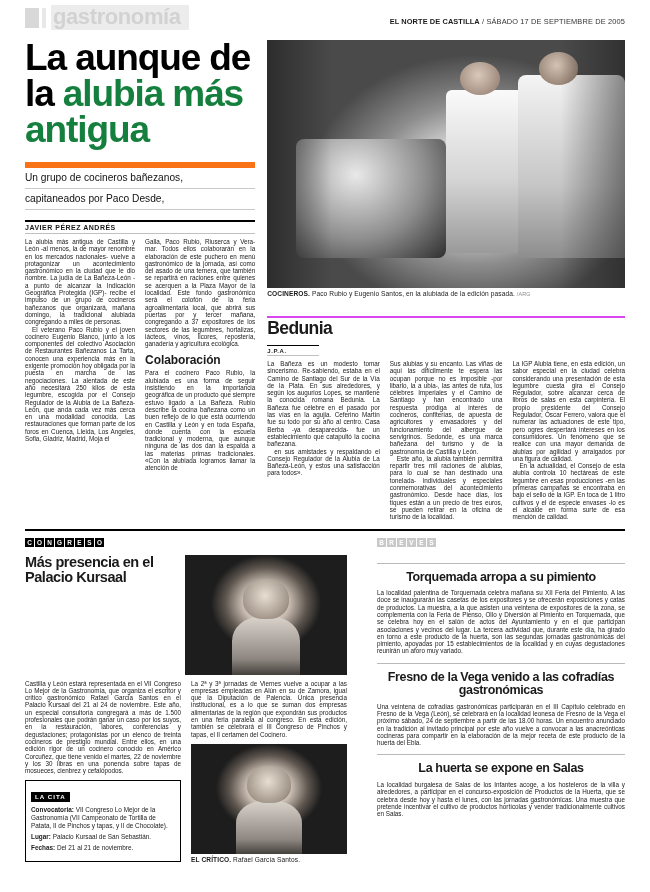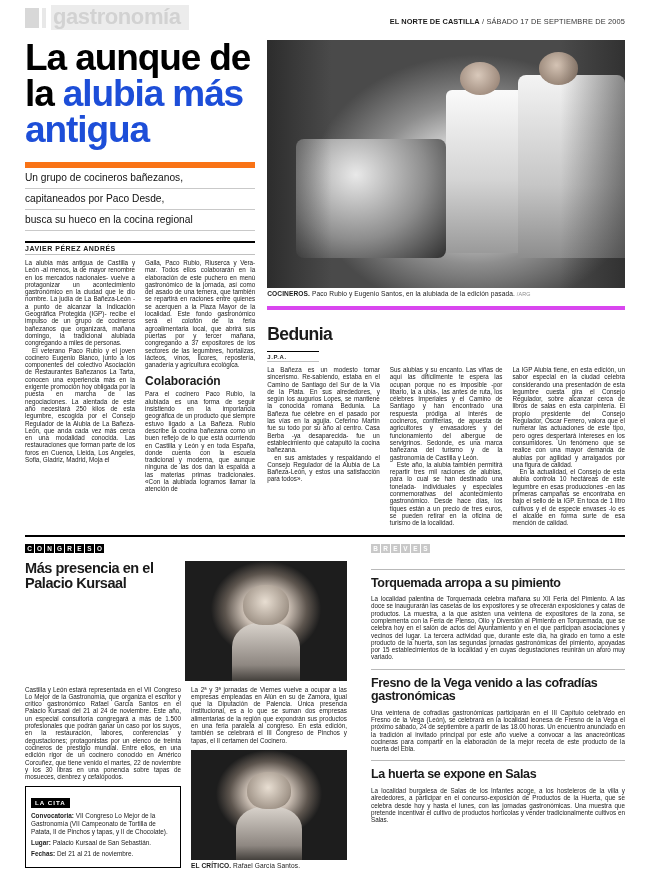--- a/index.html
+++ b/index.html
@@ -29,21 +29,21 @@
 
   
   .top { display:flex; gap:12px; margin-top:10px; }
   .top-left { width:240px; }
   .top-right { width:373px; }
 
   h1.headline {
     font-size:37px; line-height:36px; font-weight:bold;
     letter-spacing:-1.1px; margin:0 0 14px 0; color:#000;
   }
-  h1.headline .gray { color:#1d4ed8; }
+  h1.headline .gray { color:#15803d; }
 
   .standfirst { margin:0 0 10px 0; }
   .standfirst div {
     font-size:10.2px; line-height:12px; padding:4px 0 4px 0;
     border-bottom:1px solid #c9c9c9; color:#111;
   }
   .standfirst div:first-child { border-top:6px solid #f97316; }
 
   .byline {
     font-size:7px; font-weight:bold; letter-spacing:0.5px;
@@ -90,43 +90,43 @@
 
   
   .cols { display:flex; gap:10px; }
   .col { width:0; flex:1 1 0; }
   p.body { font-size:6.3px; line-height:7.3px; text-align:justify; margin:0 0 0 0; color:#202020;
            hyphens:auto; }
   p.body + p.body { text-indent:7px; }
   .subhead { font-size:12px; font-weight:bold; margin:6px 0 2px 0; letter-spacing:-0.1px; }
 
   
-  .bedunia { margin-top:8px; border-top:4px solid #d946ef; padding-top:14px; }
+  .bedunia { margin-top:18px; border-top:2px solid #d946ef; padding-top:0; }
   h2.sub-headline { font-size:17.5px; font-weight:bold; letter-spacing:-0.6px; margin:0 0 6px 0; }
   .byline-sm { font-size:6px; font-weight:bold; letter-spacing:0.6px;
     border-top:1.5px solid #000; border-bottom:1px solid #c0c0c0; padding:1.5px 0; margin-bottom:4px; width:52px; }
 
   
   .rule-thick { border-top:2px solid #000; margin-top:8px; }
 
   
   .boxtag { display:inline-flex; gap:1px; margin:6px 0 8px 0; }
   .boxtag span {
     display:inline-block; width:9px; height:9px; line-height:9px; text-align:center;
     font-size:6.4px; font-weight:bold; color:#fff; background:#000; letter-spacing:0;
   }
   .boxtag.light span { background:#c9c9c9; color:#fff; }
 
   
-  .bottom { display:flex; gap:24px; }
+  .bottom { display:flex; gap:30px; }
   .bottom-left { width:322px; }
   .bottom-right { width:278px; }
 
   h3.sec-head { font-size:14.5px; line-height:15px; font-weight:bold; letter-spacing:-0.45px; margin:0 0 6px 0; }
-  h3.brief-head { font-size:12.5px; line-height:13.5px; font-weight:bold; letter-spacing:-0.35px; margin:0 0 5px 0; }
+  h3.brief-head { font-size:12.5px; line-height:13.5px; font-weight:bold; letter-spacing:-0.35px; margin:0 0 5px 0;text-align:center; }
   .brief { border-top:1px solid #b9b9b9; padding-top:7px; margin-top:8px; }
   .brief:first-child { border-top:none; margin-top:0; padding-top:0; }
 
   
   .cita { border:1px solid #000; padding:4px 5px 6px 5px; margin-top:6px; }
   .cita-tag { display:inline-block; background:#000; color:#fff; font-size:6.2px;
     font-weight:bold; letter-spacing:1px; padding:1.5px 4px; margin-bottom:4px; }
   .cita p { font-size:6.4px; line-height:8px; margin:0 0 3px 0; }
   .cita b { font-weight:bold; }
 
@@ -149,21 +149,20 @@
   </div>
 
   <div class="top">
 
     <div class="top-left">
       <h1 class="headline"><span>La aunque de la </span><span class="gray">alubia más antigua</span></h1>
 
       <div class="standfirst">
         <div>Un grupo de cocineros bañezanos,</div>
         <div>capitaneados por Paco Desde,</div>
-        <div>busca su hueco en la cocina regional</div>
       </div>
 
       <div class="byline">JAVIER PÉREZ ANDRÉS</div>
 
       <div class="cols">
         <div class="col">
           <p class="body">La alubia más antigua de Castilla y León -al menos, la de mayor renombre en los mercados nacionales- vuelve a protagonizar un acontecimiento gastronómico en la ciudad que le dio nombre. La judía de La Bañeza-León -a punto de alcanzar la Indicación Geográfica Protegida (IGP)- recibe el impulso de un grupo de cocineros bañezanos que organizará, mañana domingo, la tradicional alubiada congregando a miles de personas.</p>
           <p class="body">El veterano Paco Rubio y el joven cocinero Eugenio Blanco, junto a los componentes del colectivo Asociación de Restaurantes Bañezanos La Tarta, conocen una experiencia más en la exigente promoción hoy obligada por la puesta en marcha de las negociaciones. La alentada de este año necesitará 250 kilos de esta legumbre, escogida por el Consejo Regulador de la Alubia de La Bañeza-León, que anda cada vez más cerca en una modalidad conocida. Las restauraciones que forman parte de los foros en Cuenca, Lleida, Los Angeles, Sofia, Gladriz, Madrid, Moja el</p>
         </div>
         <div class="col">

